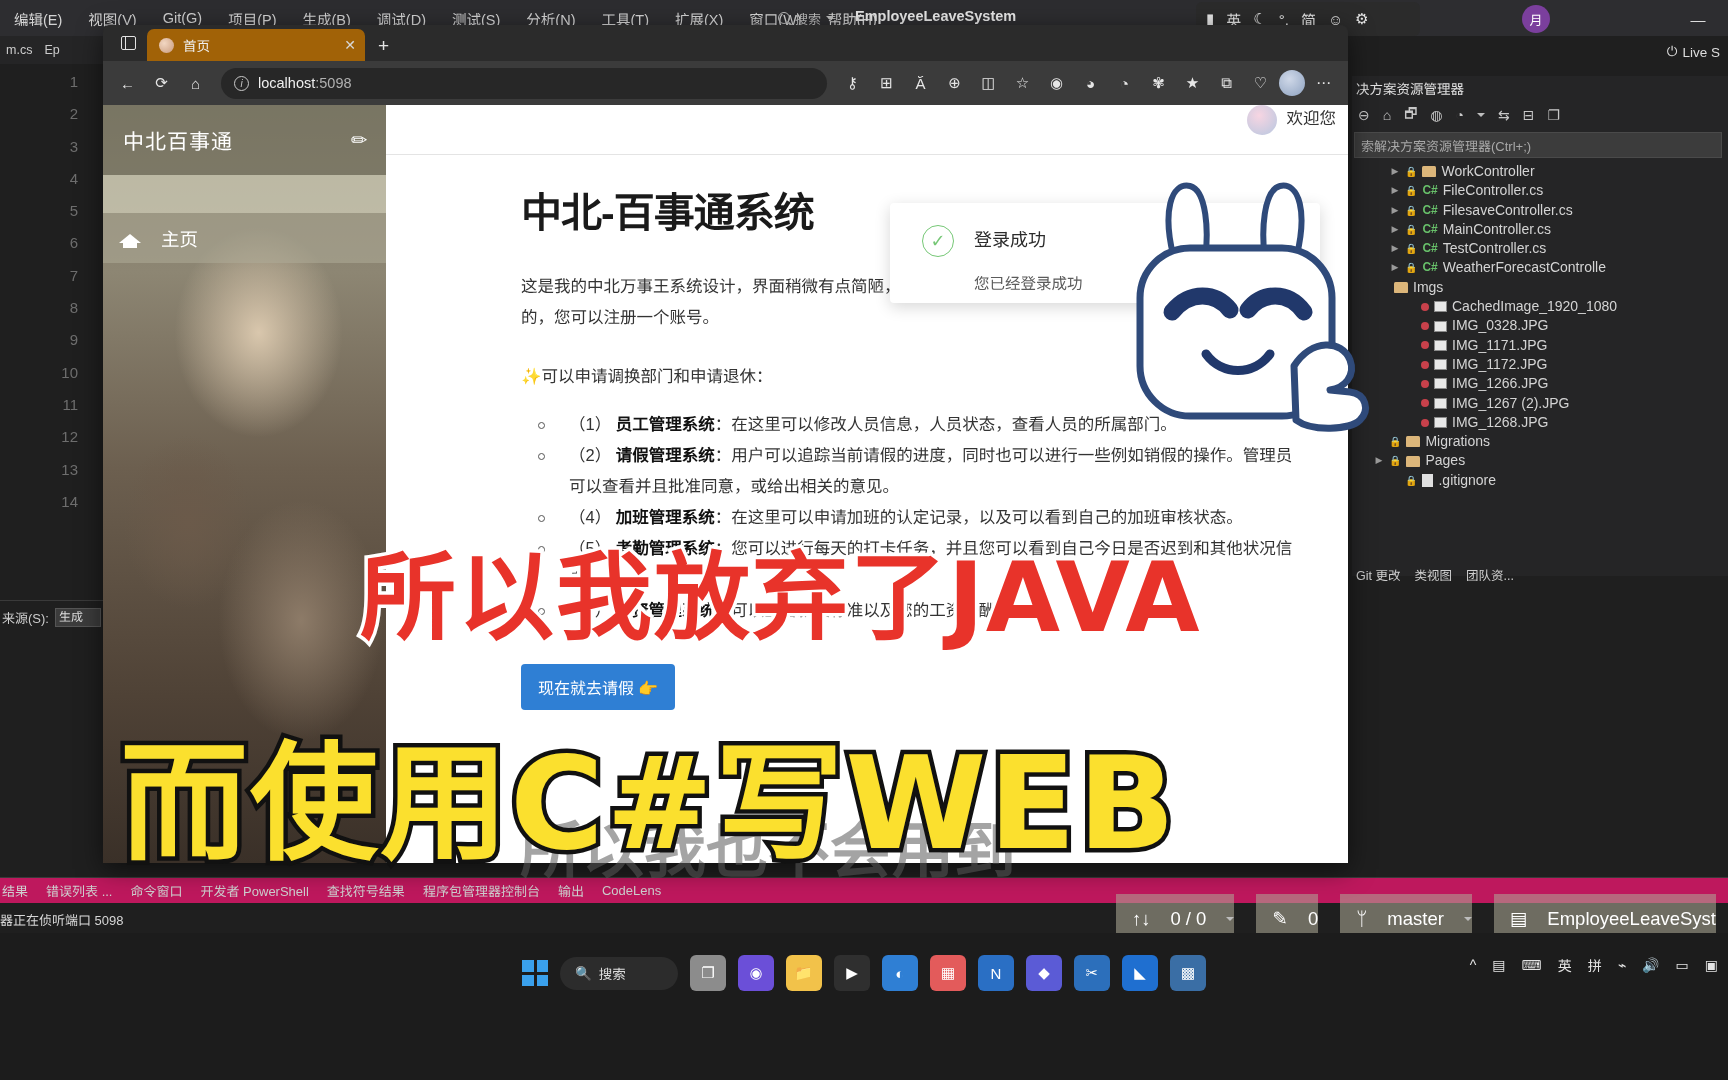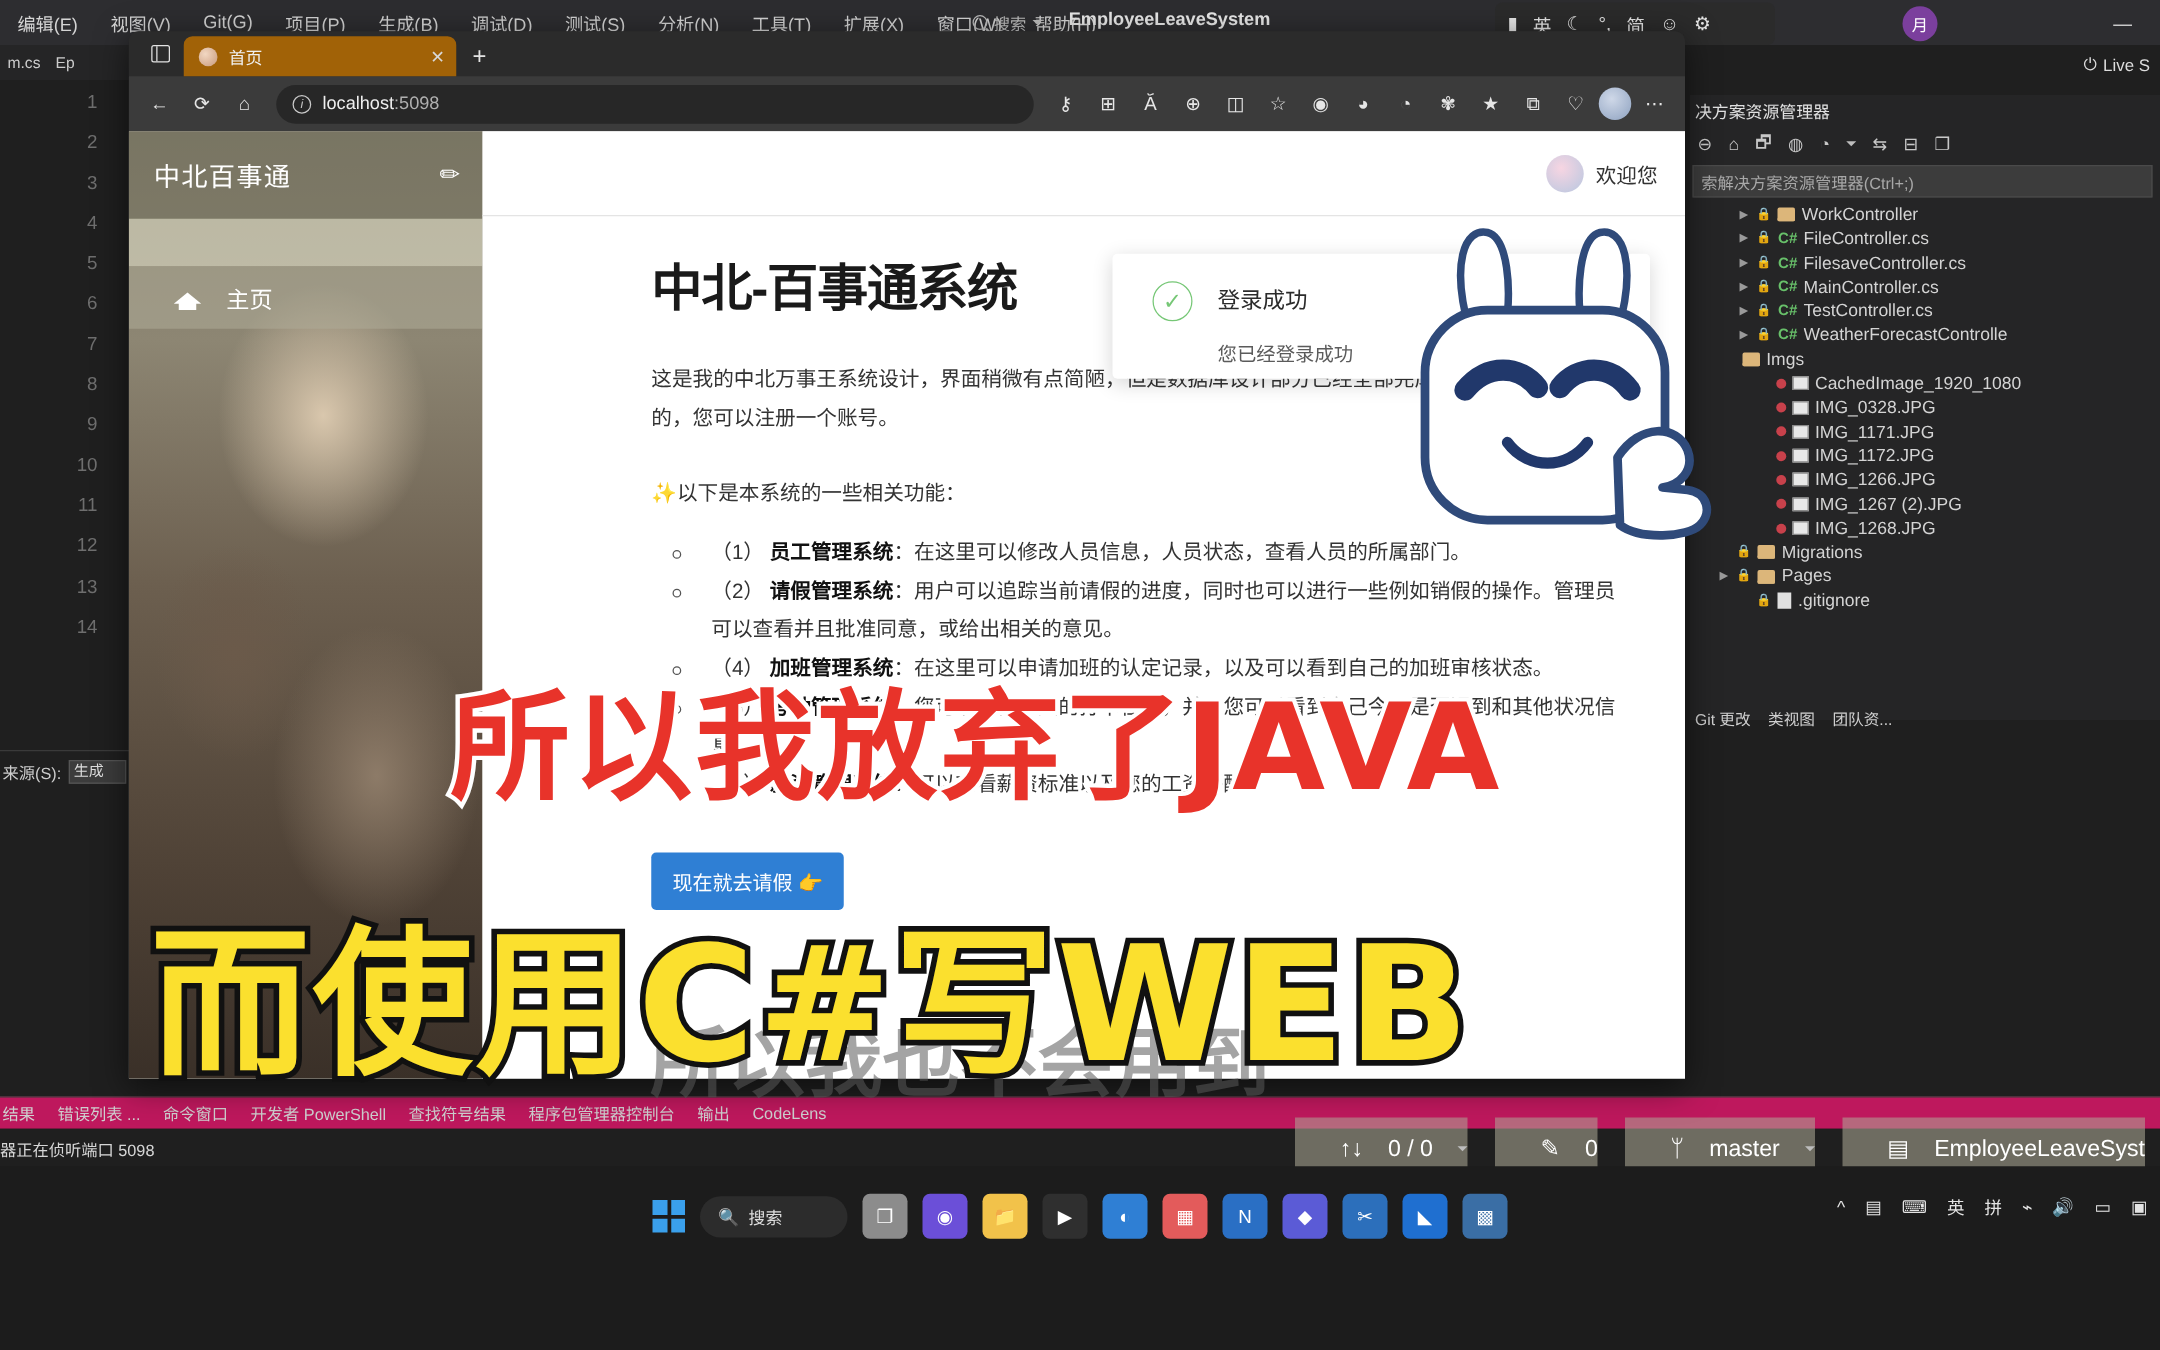--- a/index.html
+++ b/index.html
@@ -125,30 +125,30 @@
       radial-gradient(ellipse 90px 120px at 30% 55%, #6b5a4a 0%, rgba(107,90,74,0) 72%),
       radial-gradient(ellipse 110px 160px at 70% 68%, #8d7b68 0%, rgba(141,123,104,0) 75%),
       linear-gradient(180deg,#7a7464 0%, #8d8673 22%, #6c5f4f 48%, #4f4236 78%, #3a3028 100%);
     filter: blur(0.2px); }
   .sb-head { position:absolute; left:0; top:0; width:283px; height:70px;
     background:rgba(120,118,98,.55); display:flex; align-items:center; padding:0 20px; }
   .sb-brand { font-size:21px; color:#fff; flex:1; letter-spacing:1px; }
   .sb-pin { font-size:19px; color:#fff; transform:rotate(45deg); }
   .sb-strip { position:absolute; left:0; top:70px; width:283px; height:38px; background:rgba(224,222,200,.62); }
   .sb-nav { position:absolute; left:0; top:108px; width:283px; }
-  .sb-item { height:50px; display:flex; align-items:center; gap:20px; padding-left:36px;
+  .sb-item { height:50px; display:flex; align-items:center; gap:20px; padding-left:16px;
     background:rgba(175,172,152,.55); color:#fff; font-size:18.5px; }
   .home-ico { width:22px; height:19px; position:relative; flex:none; }
   .home-ico::before { content:""; position:absolute; left:0; top:5px; width:0; height:0;
     border-left:11px solid transparent; border-right:11px solid transparent; border-bottom:9px solid #fff; }
   .home-ico::after { content:""; position:absolute; left:4px; top:12px; width:14px; height:7px; background:#fff; }
 
   .content { position:absolute; left:283px; top:0; right:0; height:758px; background:#fff; }
-  .content-topbar { height:68px; border-bottom:1px solid #e4e4e4; display:flex; align-items:center;
-    justify-content:flex-end; padding-right:22px; gap:10px; }
+  .content-topbar { height:50px; border-bottom:1px solid #e4e4e4; display:flex; 
+    justify-content:flex-end; padding-right:12px; gap:10px; }
   .welcome-av { width:30px; height:30px; border-radius:50%;
     background:radial-gradient(circle at 40% 35%,#f7d5e2,#b7c7e0); }
   .welcome-txt { font-size:16.5px; color:#333; }
 
   .article { padding:35px 40px 0 135px; }
   .h1 { font-size:41px; font-weight:bold; color:#1a1a1a; letter-spacing:-1px; line-height:1.15; }
   .lede { margin-top:34px; font-size:16.5px; color:#333; line-height:31px; max-width:760px; }
   .feat-head { margin-top:30px; font-size:16.5px; color:#333; }
   .feat-list { margin-top:22px; list-style:none; }
   .feat-list li { position:relative; font-size:16.5px; color:#333; line-height:31px; padding-left:48px; }
@@ -495,21 +495,21 @@
 
       <div class="content">
         <div class="content-topbar">
           <span class="welcome-av"></span>
           <span class="welcome-txt">欢迎您</span>
         </div>
 
         <div class="article">
           <h1 class="h1">中北-百事通系统</h1>
           <p class="lede">这是我的中北万事王系统设计，界面稍微有点简陋，但是数据库设计部分已经全部完成了。可以正常使用的，您可以注册一个账号。</p>
-          <p class="feat-head">✨以下是本系统的一些相关功能：</p>
+          <p class="feat-head">✨可以申请调换部门和申请退休：</p>
           <ul class="feat-list" id="features-host">
               <li><span>（1） </span><b>员工管理系统</b><span>：在这里可以修改人员信息，人员状态，查看人员的所属部门。</span></li>
               <li><span>（2） </span><b>请假管理系统</b><span>：用户可以追踪当前请假的进度，同时也可以进行一些例如销假的操作。管理员可以查看并且批准同意，或给出相关的意见。</span></li>
               <li><span>（4） </span><b>加班管理系统</b><span>：在这里可以申请加班的认定记录，以及可以看到自己的加班审核状态。</span></li>
               <li><span>（5） </span><b>考勤管理系统</b><span>：您可以进行每天的打卡任务，并且您可以看到自己今日是否迟到和其他状况信息。</span></li>
               <li><span>（6） </span><b>薪资管理系统</b><span>：可以查看薪资标准以及您的工资薪酬。</span></li>
             </ul>
           <button class="cta">现在就去请假 👉</button>
         </div>
       </div>

